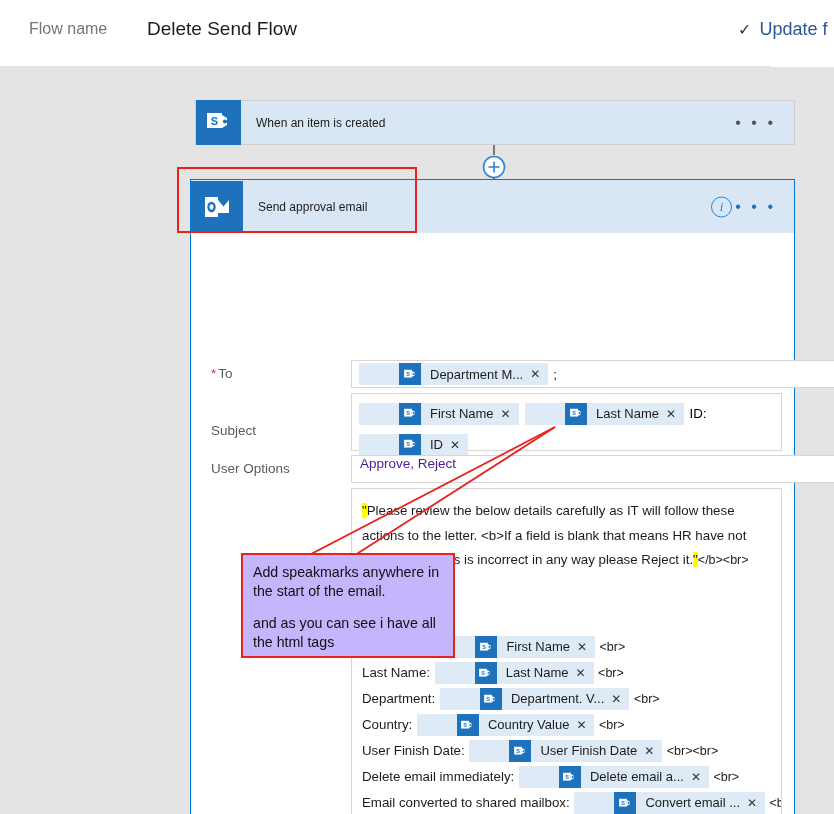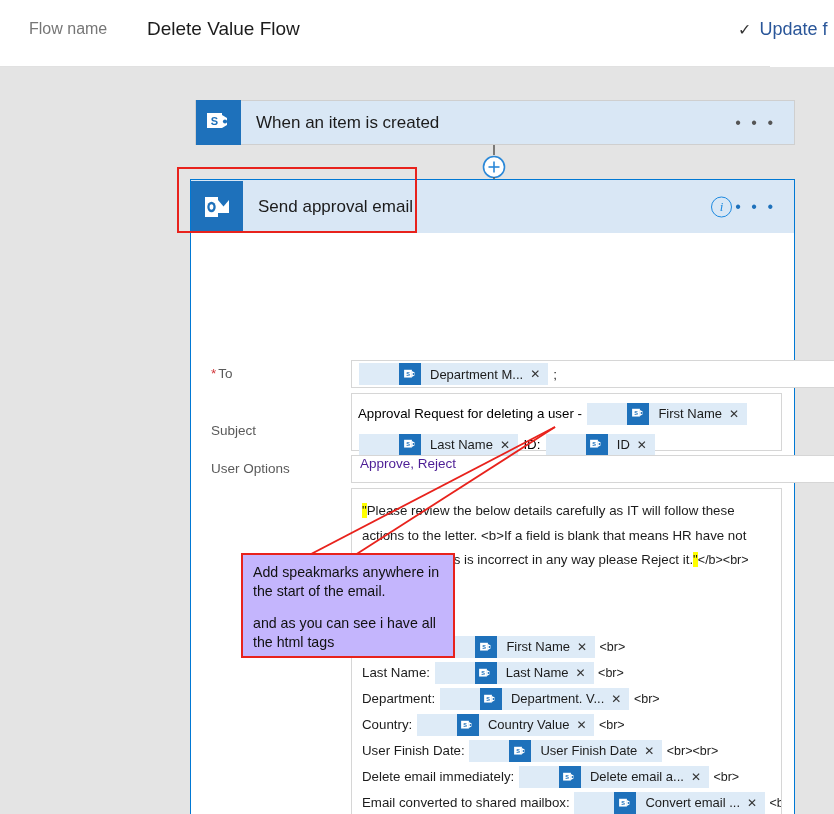--- a/index.html
+++ b/index.html
@@ -60,21 +60,21 @@
   }
   .sp-icon-box {
     width: 45px; height: 45px; background: #1e71bb;
     display: flex; align-items: center; justify-content: center;
   }
   .ol-icon-box {
     width: 45px; height: 45px; background: #1e71bb;
     display: flex; align-items: center; justify-content: center;
   }
   .card-title {
-    font-size: 17px; color: #1c1c1c; margin-left: 15px;
+    font-size: 12px; color: #1c1c1c; margin-left: 15px;
   }
   .card-ellipsis {
     position: absolute; right: 18px; top: 50%;
     transform: translateY(-50%);
     letter-spacing: 3px; color: #555; font-size: 16px;
     cursor: pointer; line-height: 1;
   }
 
   
   #connector { position: absolute; left: 479px; top: 78px; width: 30px; height: 54px; }
@@ -207,21 +207,21 @@
     line-height: 19px;
     font-family: "Liberation Sans", sans-serif;
   }
   .callout-gap { height: 13px; }
 </style>
 </head>
 <body>
 
 <div id="header">
   <div id="flow-name-label">Flow name</div>
-  <div id="flow-name-value">Delete Value Flow</div>
+  <div id="flow-name-value">Delete Send Flow</div>
   <div id="update-flow-btn">
     <span id="update-flow-check">✓</span><span>Update f</span>
   </div>
 </div>
 
 <div id="canvas">
 
   <div id="trigger-card">
     <div class="conn-icon">
       <div class="sp-icon-box">
@@ -284,21 +284,20 @@
             <span class="chip-text">Department M...</span>
             <span class="chip-x">✕</span>
           </span>
           <span style="font-size:13.3px;color:#1c1c1c;margin-left:4px;">;</span>
         </div>
       </div>
 
       <div class="form-row" id="row-subj">
         <div class="field-label">Subject</div>
         <div class="field-box" id="subj-box">
-          <span style="font-size:13.3px;">Approval Request for deleting a user -</span>
           <span class="chip">
             <span class="chip-icon">
               <svg width="15" height="15" viewBox="0 0 27 27">
                   <rect x="2" y="5" width="14" height="14" fill="#fff"></rect>
                   <text x="9" y="15.5" font-family="Liberation Sans, sans-serif" font-size="10" font-weight="bold" fill="#1e71bb" text-anchor="middle">S</text>
                   <path d="M16 7 L21 10 L21 15 L16 18 Z" fill="#fff"></path>
                   <circle cx="19" cy="12.5" r="1.8" fill="#1e71bb"></circle>
                 </svg>
             </span>
             <span class="chip-text">First Name</span>

